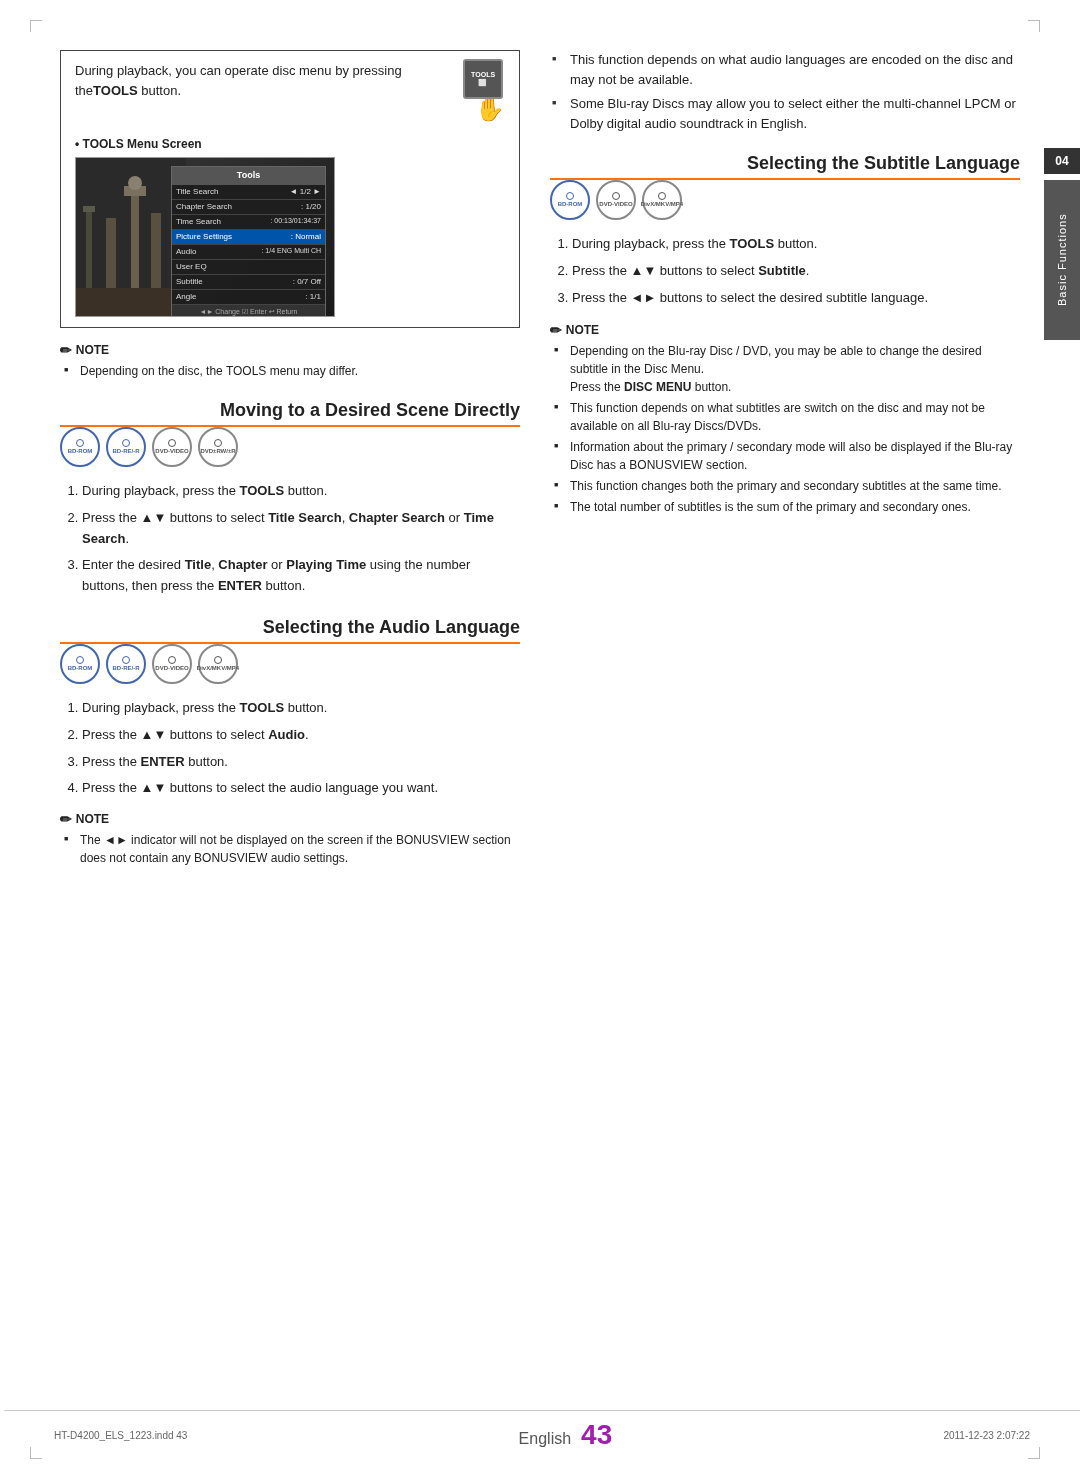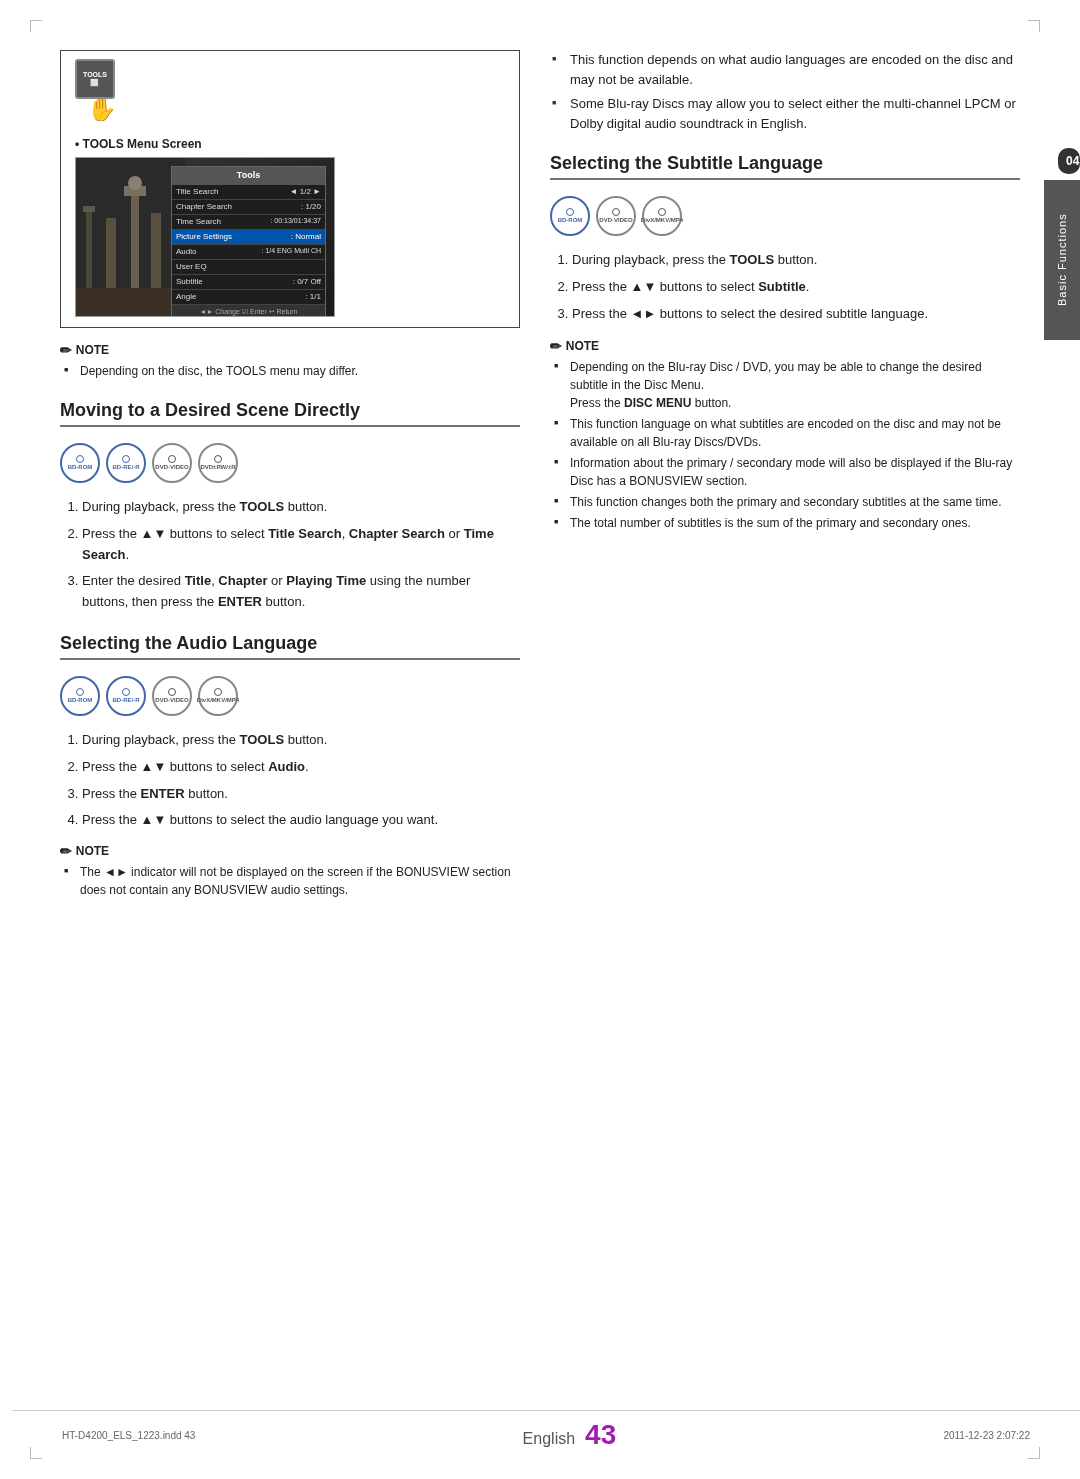--- a/index.html
+++ b/index.html
@@ -37,28 +37,27 @@
       letter-spacing: 1px;
       height: 160px;
       display: flex;
       align-items: center;
       justify-content: center;
     }
     .side-tab-num {
       position: absolute;
       right: 0;
       top: 148px;
-      width: 22px;
+      width: 36px;
       background: #333;
       color: #fff;
       font-size: 12px;
       font-weight: bold;
       padding: 6px 8px;
       text-align: center;
-      border-radius: 10px;
     }
 
     
     .content-area {
       display: flex;
       gap: 30px;
       margin-top: 10px;
     }
     .left-col {
       width: 460px;
@@ -191,24 +190,25 @@
       position: absolute;
       left: 4px;
       font-size: 7px;
       top: 3px;
     }
 
     
     .section-header {
       font-size: 18px;
       font-weight: bold;
-      border-bottom: 2px solid #737373;
+      border-bottom: 2px solid #f97316;
       padding-bottom: 4px;
-      margin-bottom: 16px;
+      margin-bottom: 0;
       margin-top: 20px;
+      text-align: right;
     }
 
     
     .disc-badges {
       display: flex;
       gap: 6px;
       margin-bottom: 14px;
     }
     .disc-badge {
       border: 2px solid #888;
@@ -248,21 +248,21 @@
       margin-bottom: 6px;
     }
     .numbered-list li b {
       font-weight: bold;
     }
 
     
     .page-footer {
       position: absolute;
       bottom: 28px;
-      left: 12px;
+      left: 4px;
       right: 0;
       display: flex;
       justify-content: space-between;
       align-items: center;
       padding: 0 50px;
       font-size: 10px;
       color: #666;
       border-top: 1px solid #ccc;
       padding-top: 8px;
     }
@@ -327,20 +327,23 @@
   <div class="side-tab-num">04</div>
   <div class="side-tab">Basic Functions</div>
 
   <div class="content-area">
 
     <div class="left-col">
 
       <div class="tools-box">
         <div class="tools-box-content">
           <div style="display:flex; align-items:flex-start; gap:10px; margin-bottom:8px;">
+            <p>
+              <span>During playback, you can operate disc menu by pressing the</span><span class="inline-bold">TOOLS</span><span> button.</span>
+            </p>
 
             <div style="flex-shrink:0; margin-top:-2px;">
               <div class="remote-btn" style="width:40px;height:40px;font-size:7px;background:#555;border-radius:3px;position:relative;">
                 <span style="font-size:7px;font-weight:bold;color:#fff;line-height:1.1;text-align:center;">TOOLS<br>⬜</span>
               </div>
               <div class="hand-icon" style="font-size:24px;margin-top:-8px;margin-left:12px;">✋</div>
             </div>
           </div>
 
           <div class="tools-menu-label">• TOOLS Menu Screen</div>
@@ -510,21 +513,21 @@
       <div class="note-section" style="margin-top:14px;">
         <div class="note-title">
           <span class="note-pencil">✏</span>
           <span>NOTE</span>
         </div>
         <div class="note-item">
           Depending on the Blu-ray Disc / DVD, you may be able to change the desired subtitle in the Disc Menu.<br>
           Press the <b>DISC MENU</b> button.
         </div>
         <div class="note-item">
-          This function language on what subtitles are encoded on the disc and may not be available on all Blu-ray Discs/DVDs.
+          This function depends on what subtitles are switch on the disc and may not be available on all Blu-ray Discs/DVDs.
         </div>
         <div class="note-item">
           Information about the primary / secondary mode will also be displayed if the Blu-ray Disc has a BONUSVIEW section.
         </div>
         <div class="note-item">
           This function changes both the primary and secondary subtitles at the same time.
         </div>
         <div class="note-item">
           The total number of subtitles is the sum of the primary and secondary ones.
         </div>

